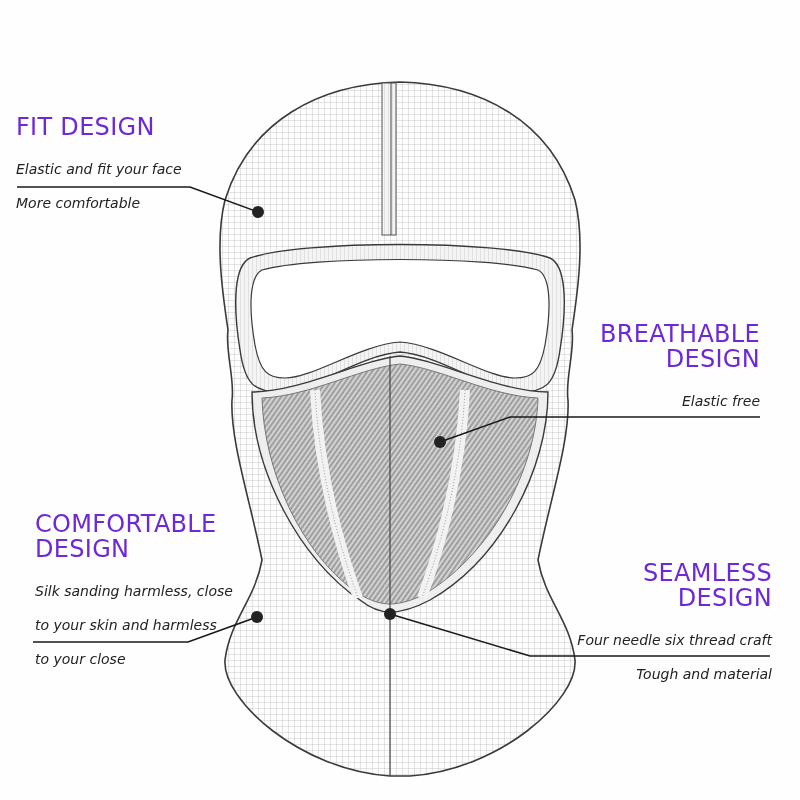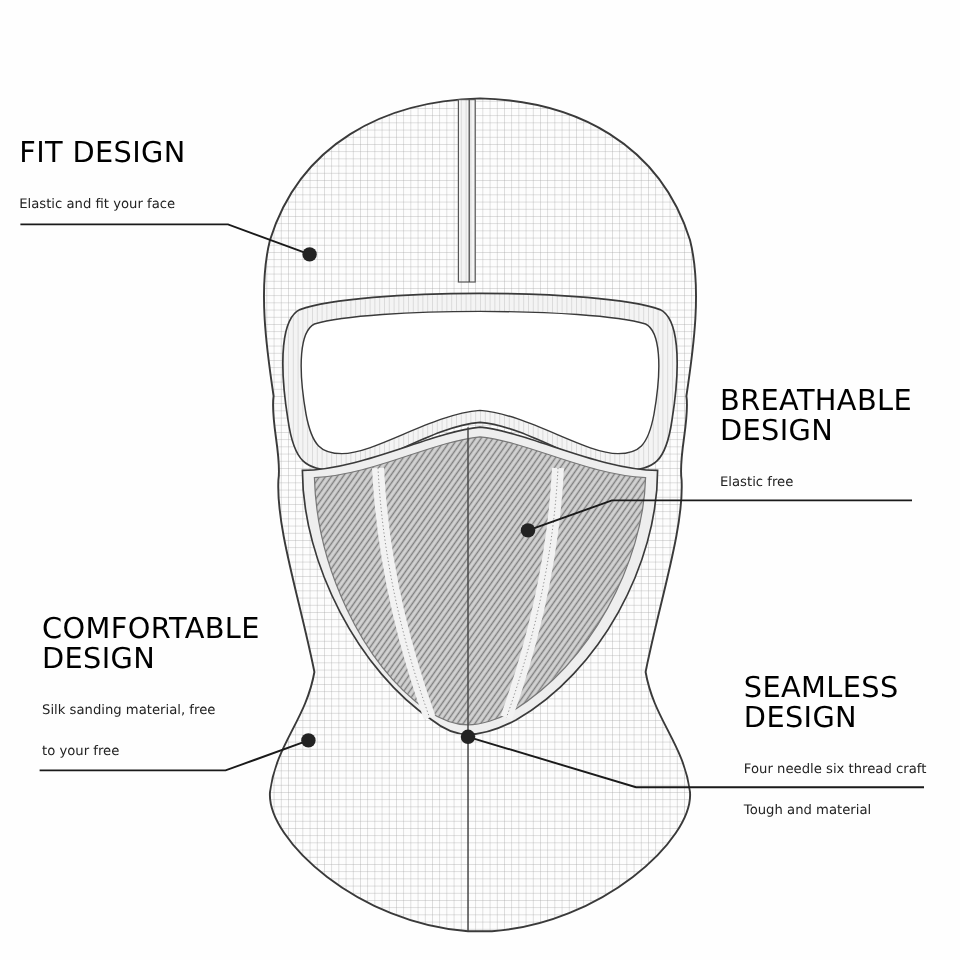--- a/index.html
+++ b/index.html
@@ -1,23 +1,23 @@
 <!DOCTYPE html>
 <html><head>
 <meta charset="utf-8">
 <style>
   html, body { margin:0; padding:0; }
   body { width:800px; height:800px; background:#fefefe; position:relative; overflow:hidden;
          font-family:"DejaVu Sans", sans-serif; color:#1a1a1a; }
   #art { position:absolute; left:0; top:0; width:800px; height:800px; }
   .callout { position:absolute; }
-  .callout .title { font-size:24px; line-height:25px; letter-spacing:0.3px; color:#000000; font-weight:normal; white-space:pre-line; }
-  .callout .desc { font-size:11px; line-height:17px; color:#222; margin-top:4px; white-space:pre-line; }
+  .callout .title { font-size:24px; line-height:25px; letter-spacing:0.3px; color:#6d28d9; font-weight:normal; white-space:pre-line; }
+  .callout .desc { font-size:14px; line-height:17px; color:#222; margin-top:4px; white-space:pre-line;font-style:italic; }
   .left { text-align:left; }
-  .right { }
+  .right { text-align:right; }
   #c-fit { left:16px; top:115px; }
   #c-breathable { right:40px; top:322px; }
   #c-comfortable { left:35px; top:512px; }
   #c-seamless { right:28px; top:561px; }
 </style>
 </head>
 <body>
 
 <svg id="art" viewBox="0 0 800 800" xmlns="http://www.w3.org/2000/svg">
   <defs>
@@ -94,37 +94,39 @@
   <g>
     <polyline points="770,656 530,656 390,614" fill="none" stroke="#1a1a1a" stroke-width="1.6"></polyline>
     <circle cx="390" cy="614" r="6" fill="#222"></circle>
   </g>
 </svg>
 
 <div class="callout left" id="c-fit">
   <div class="title">FIT DESIGN</div>
   <div class="desc">
     <div>Elastic and fit your face</div>
+    <div>More comfortable</div>
   </div>
 </div>
 
 <div class="callout right" id="c-breathable">
   <div class="title">BREATHABLE
 DESIGN</div>
   <div class="desc">
     <div>Elastic free</div>
   </div>
 </div>
 
 <div class="callout left" id="c-comfortable">
   <div class="title">COMFORTABLE
 DESIGN</div>
   <div class="desc">
-    <div>Silk sanding material, free</div>
-    <div>to your free</div>
+    <div>Silk sanding harmless, close</div>
+    <div>to your skin and harmless</div>
+    <div>to your close</div>
   </div>
 </div>
 
 <div class="callout right" id="c-seamless">
   <div class="title">SEAMLESS
 DESIGN</div>
   <div class="desc">
     <div>Four needle six thread craft</div>
     <div>Tough and material</div>
   </div>

